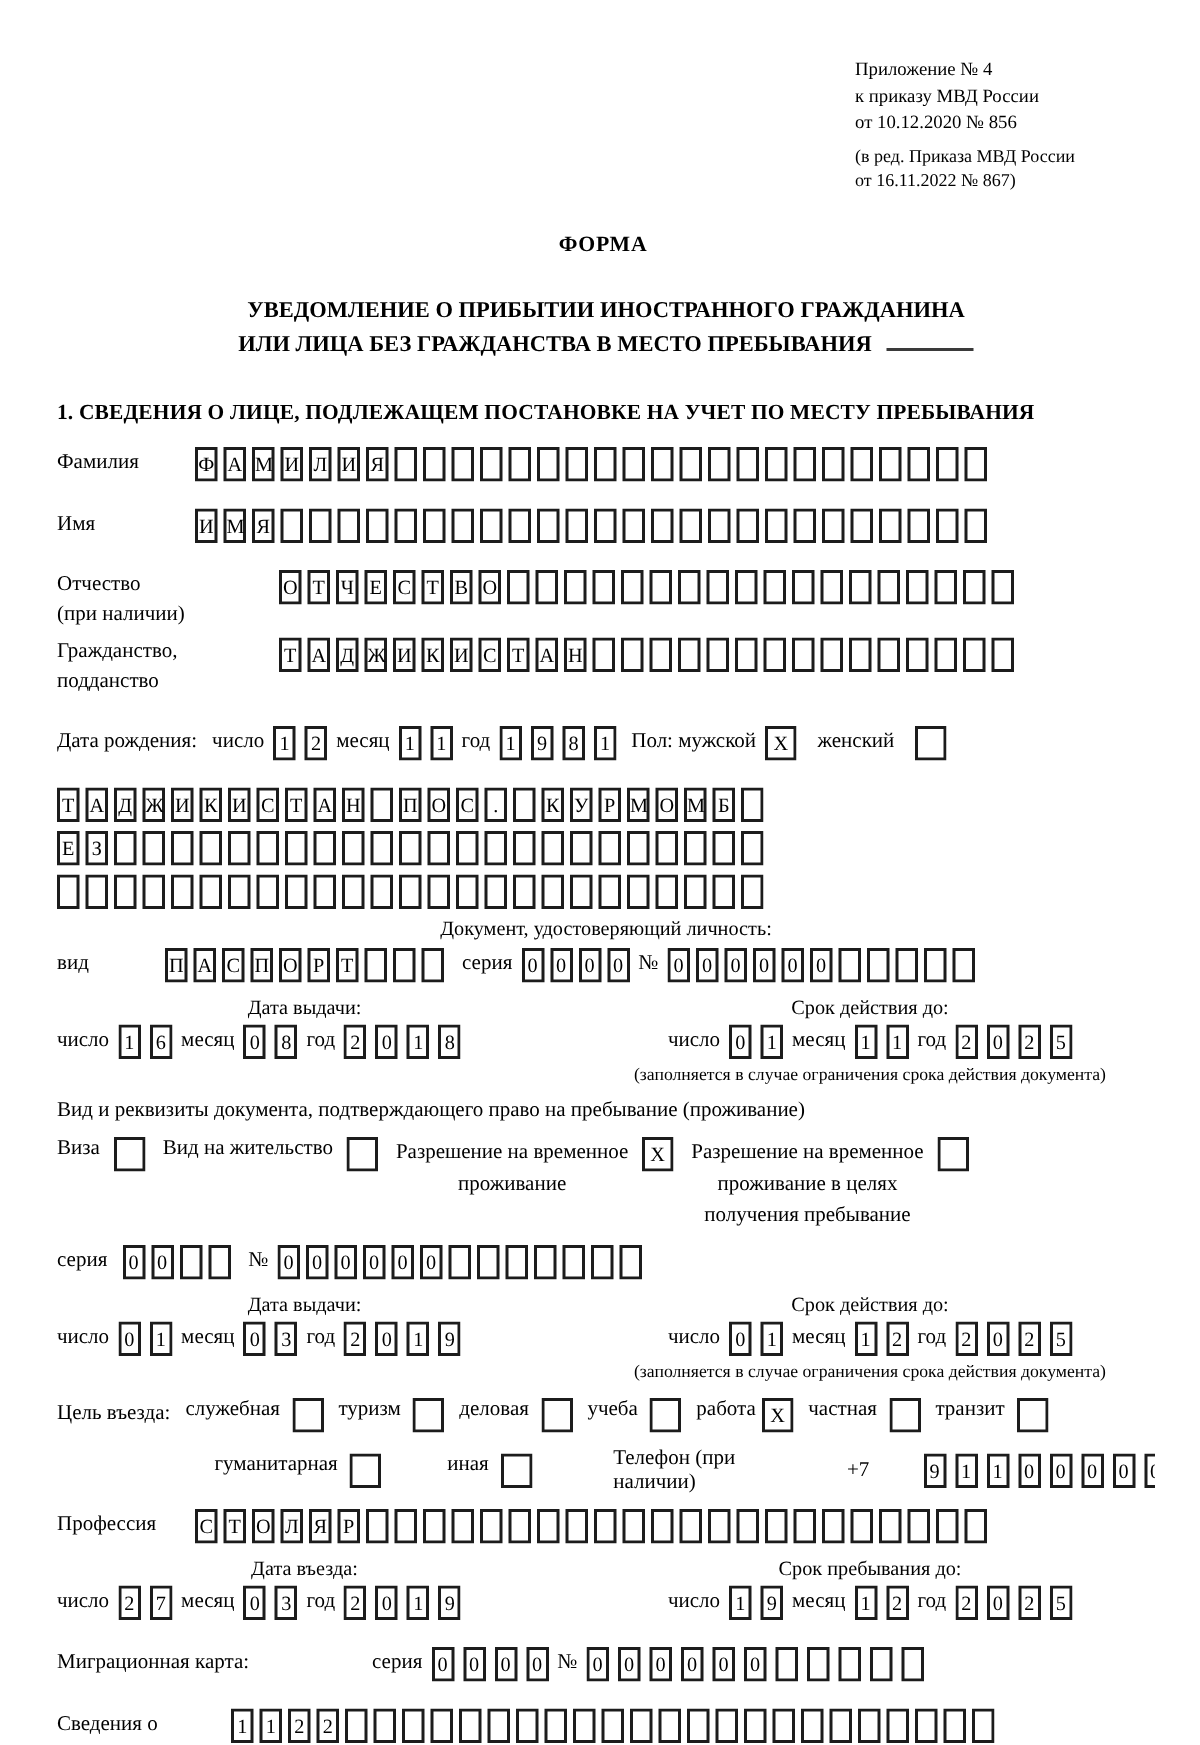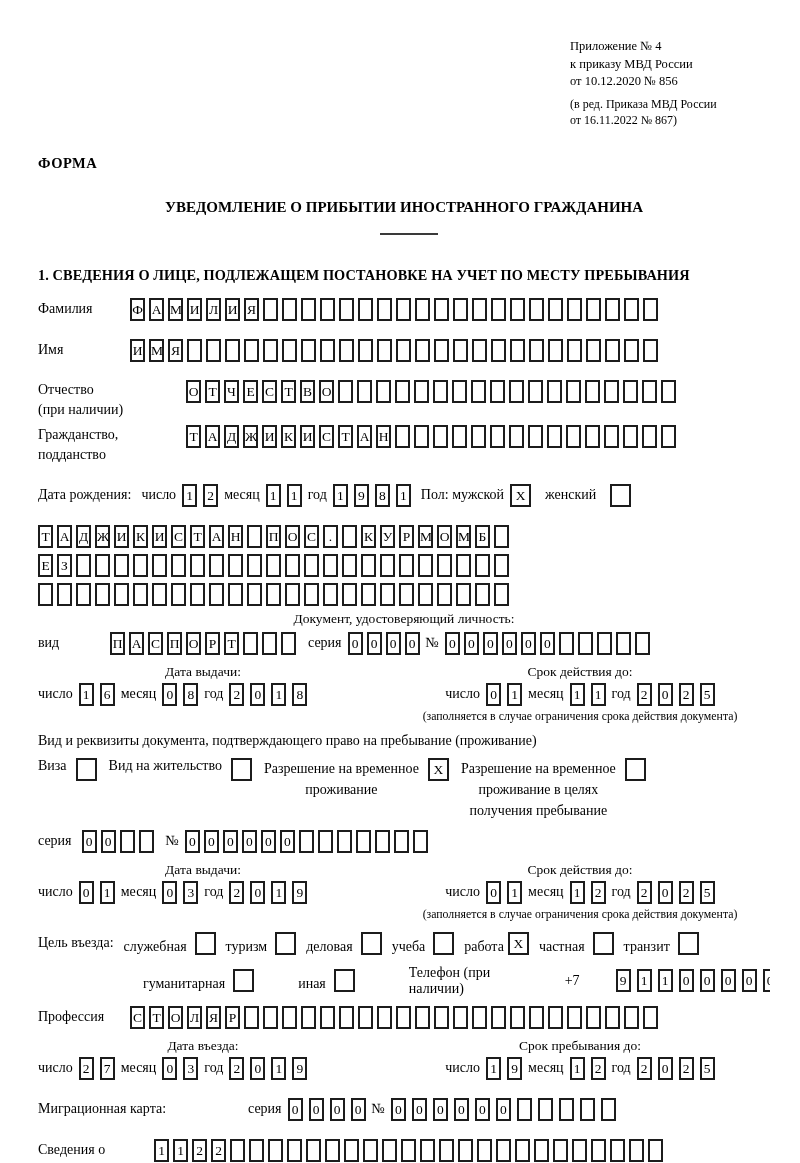--- a/index.html
+++ b/index.html
@@ -6,21 +6,21 @@
   html,body { overflow:hidden; }
   body {
     width:800px; height:1163px; background:#ffffff; color:#000;
     font-family:"Liberation Serif","DejaVu Serif",serif; font-size:14px;
   }
   .page { padding:38px 30px 0 38px; width:800px; height:966px; }
 
   .annex { margin-left:auto; width:200px; font-size:12.5px; line-height:1.4; }
   .annex .rev { font-size:12px; }
   .annex .gap { height:5px; }
-  .forma { text-align:left; font-weight:bold; font-size:14.5px; margin-top:26px; padding-right:4px; letter-spacing:.5px; }
+  .forma { text-align:center; font-weight:bold; font-size:14.5px; margin-top:26px; padding-right:4px; letter-spacing:.5px; }
 
   .title { margin-top:24px; text-align:center; font-weight:bold; font-size:15px; line-height:1.55; }
   .blankline { display:inline-block; width:58px; border-bottom:2px solid #3a3a3a; margin-left:10px; }
 
   .sec { margin-top:24px; font-weight:bold; font-size:14.3px; letter-spacing:.1px; }
 
   .row { display:flex; align-items:center; }
   .row.top { align-items:flex-start; }
   .mt5{margin-top:5px}.mt7{margin-top:18px}.mt9{margin-top:9px}.mt14{margin-top:14px}
   .lbl { flex:0 0 auto; }
@@ -41,21 +41,21 @@
   .datecols { display:flex; margin-top:9px; }
   .datecol1 { width:330px; }
   .datecol2 { flex:1 1 auto; padding-left:22px; }
   .daterow { display:flex; align-items:center; margin-top:3px; }
   .note { font-size:11.8px; text-align:center; margin-top:3px; }
 
   .optrow { display:flex; align-items:flex-start; margin-top:9px; gap:12px; }
   .opt { display:flex; align-items:flex-start; gap:9px; }
   .optlines { text-align:center; line-height:1.5; }
 
-  .pair { display:flex; align-items:flex-end; gap:8px; }
+  .pair { display:flex; align-items:flex-start; gap:8px; }
   .purposerow { display:flex; align-items:center; margin-top:10px; gap:10px; flex-wrap:nowrap; }
   .indent105 { margin-left:105px;gap:36px; }
 
   .stack > .cells { margin-top:0; }
   .stack > .cells + .cells { margin-top:6px; }
 </style>
 </head>
 <body>
 
 <div class="page">
@@ -67,21 +67,21 @@
     <div class="gap"></div>
     <div class="rev">(в ред. Приказа МВД России</div>
     <div class="rev">от 16.11.2022 № 867)</div>
   </div>
 
   <div class="forma">ФОРМА</div>
 
   <div class="title">
     <div>УВЕДОМЛЕНИЕ О ПРИБЫТИИ ИНОСТРАННОГО ГРАЖДАНИНА</div>
     <div>
-      <span class="blankline"></span>
+      <span>ИЛИ ЛИЦА БЕЗ ГРАЖДАНСТВА В МЕСТО ПРЕБЫВАНИЯ</span><span class="blankline"></span>
     </div>
   </div>
 
   <div class="sec">1. СВЕДЕНИЯ О ЛИЦЕ, ПОДЛЕЖАЩЕМ ПОСТАНОВКЕ НА УЧЕТ ПО МЕСТУ ПРЕБЫВАНИЯ</div>
 
   <div class="row mt14">
     <span class="lbl w92">Фамилия</span>
     <span class="cells">
         <span class="cell">Ф</span>
         <span class="cell">А</span>

